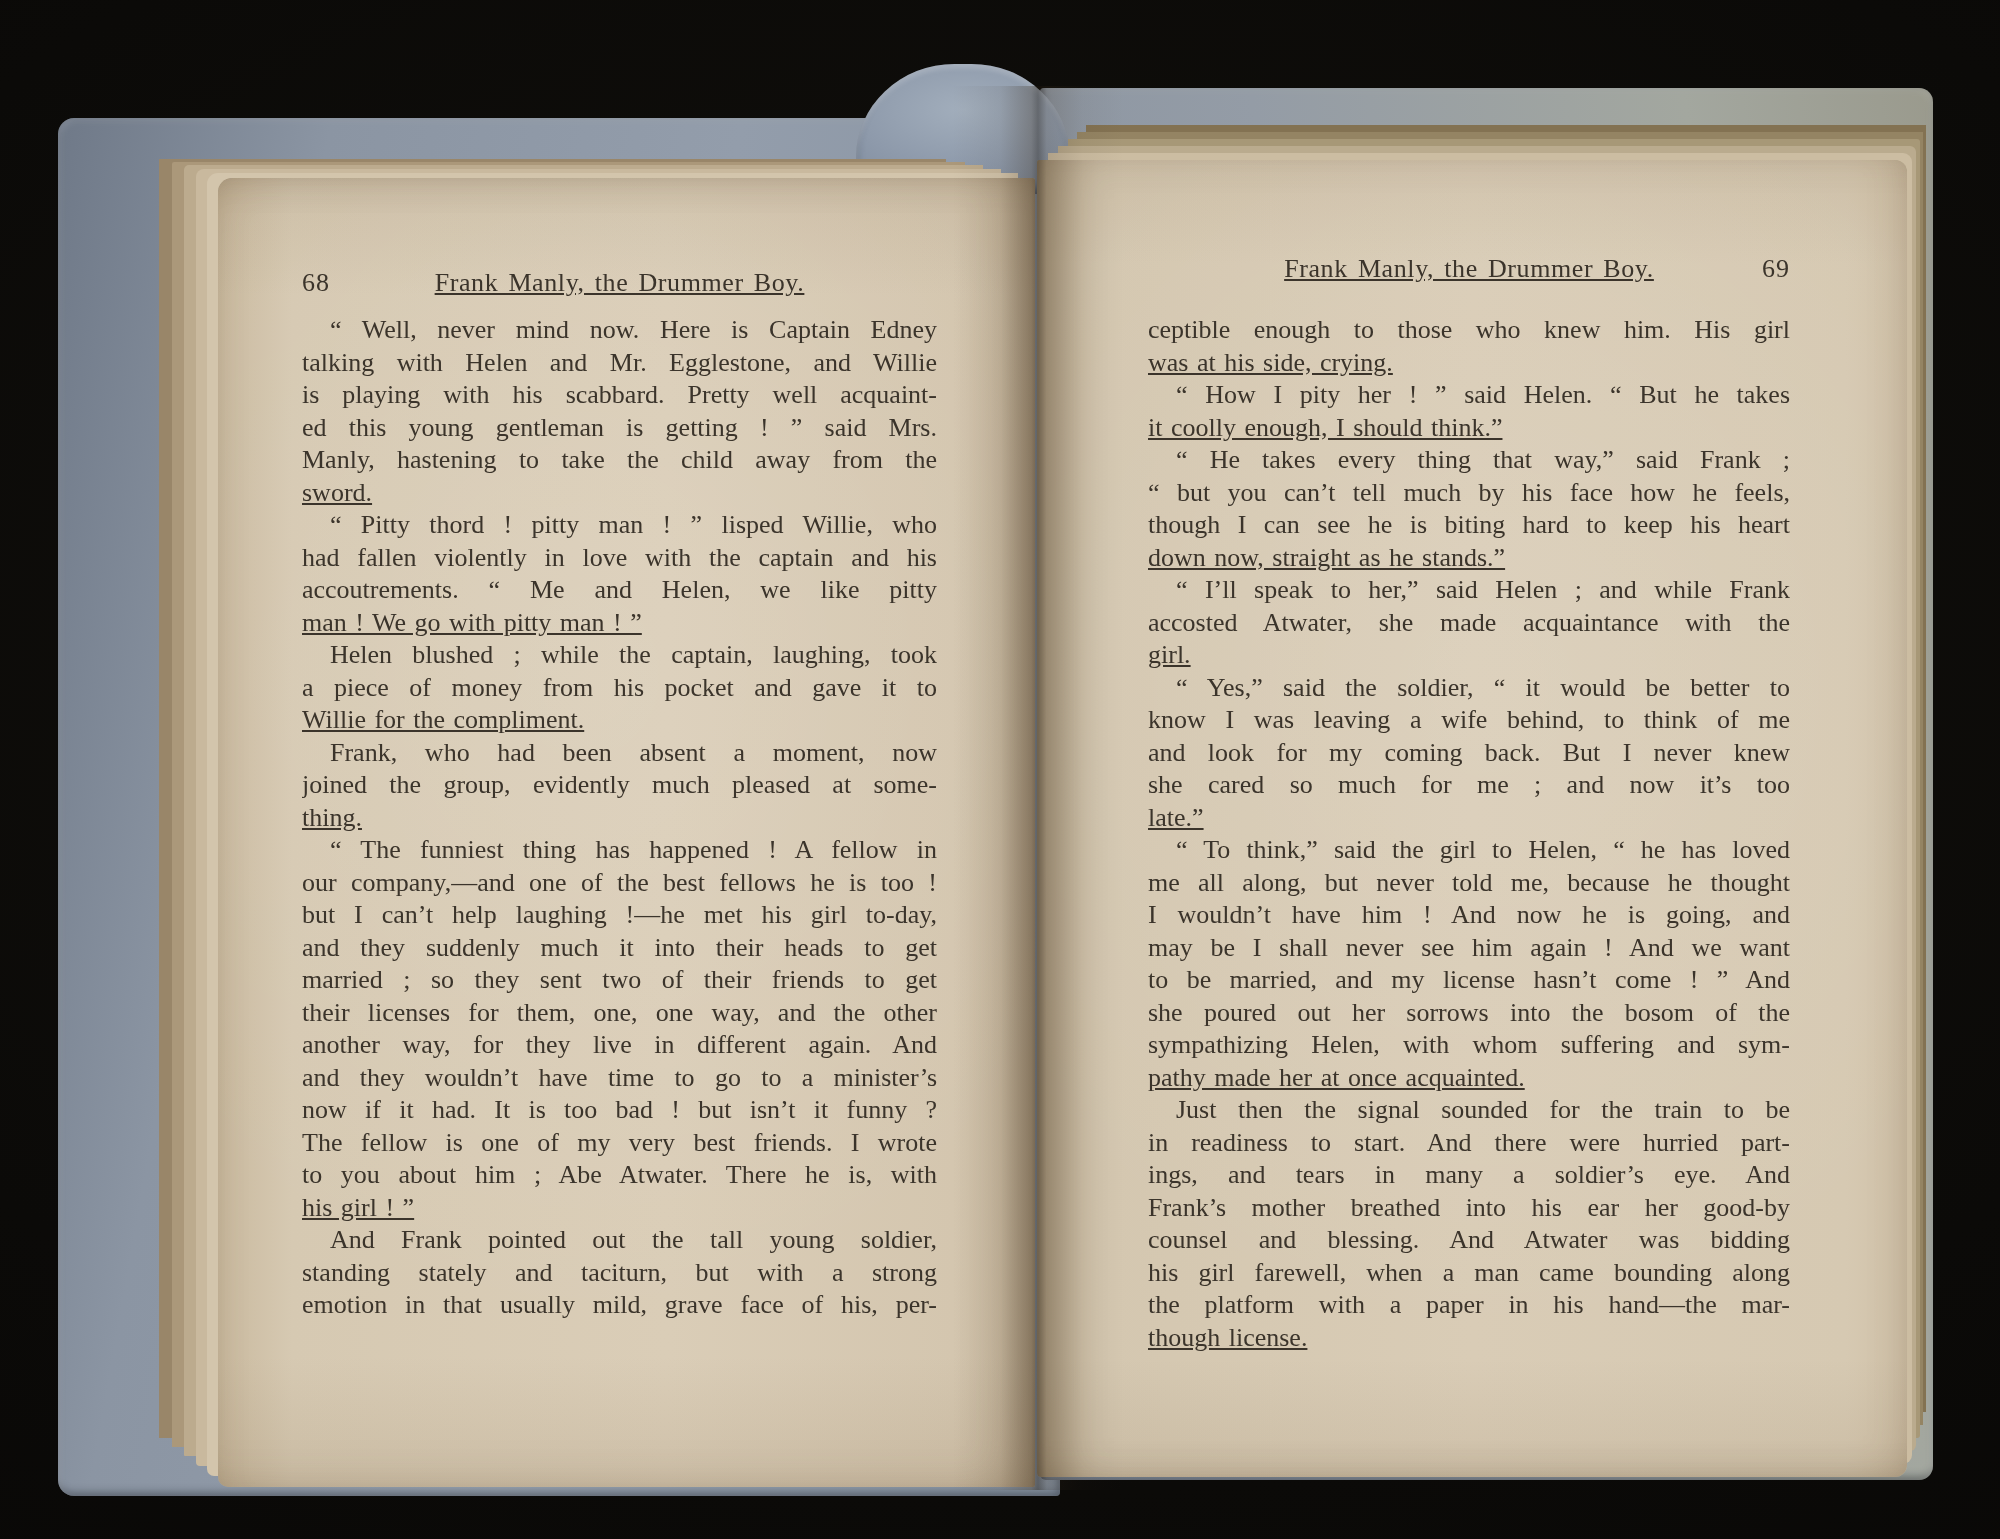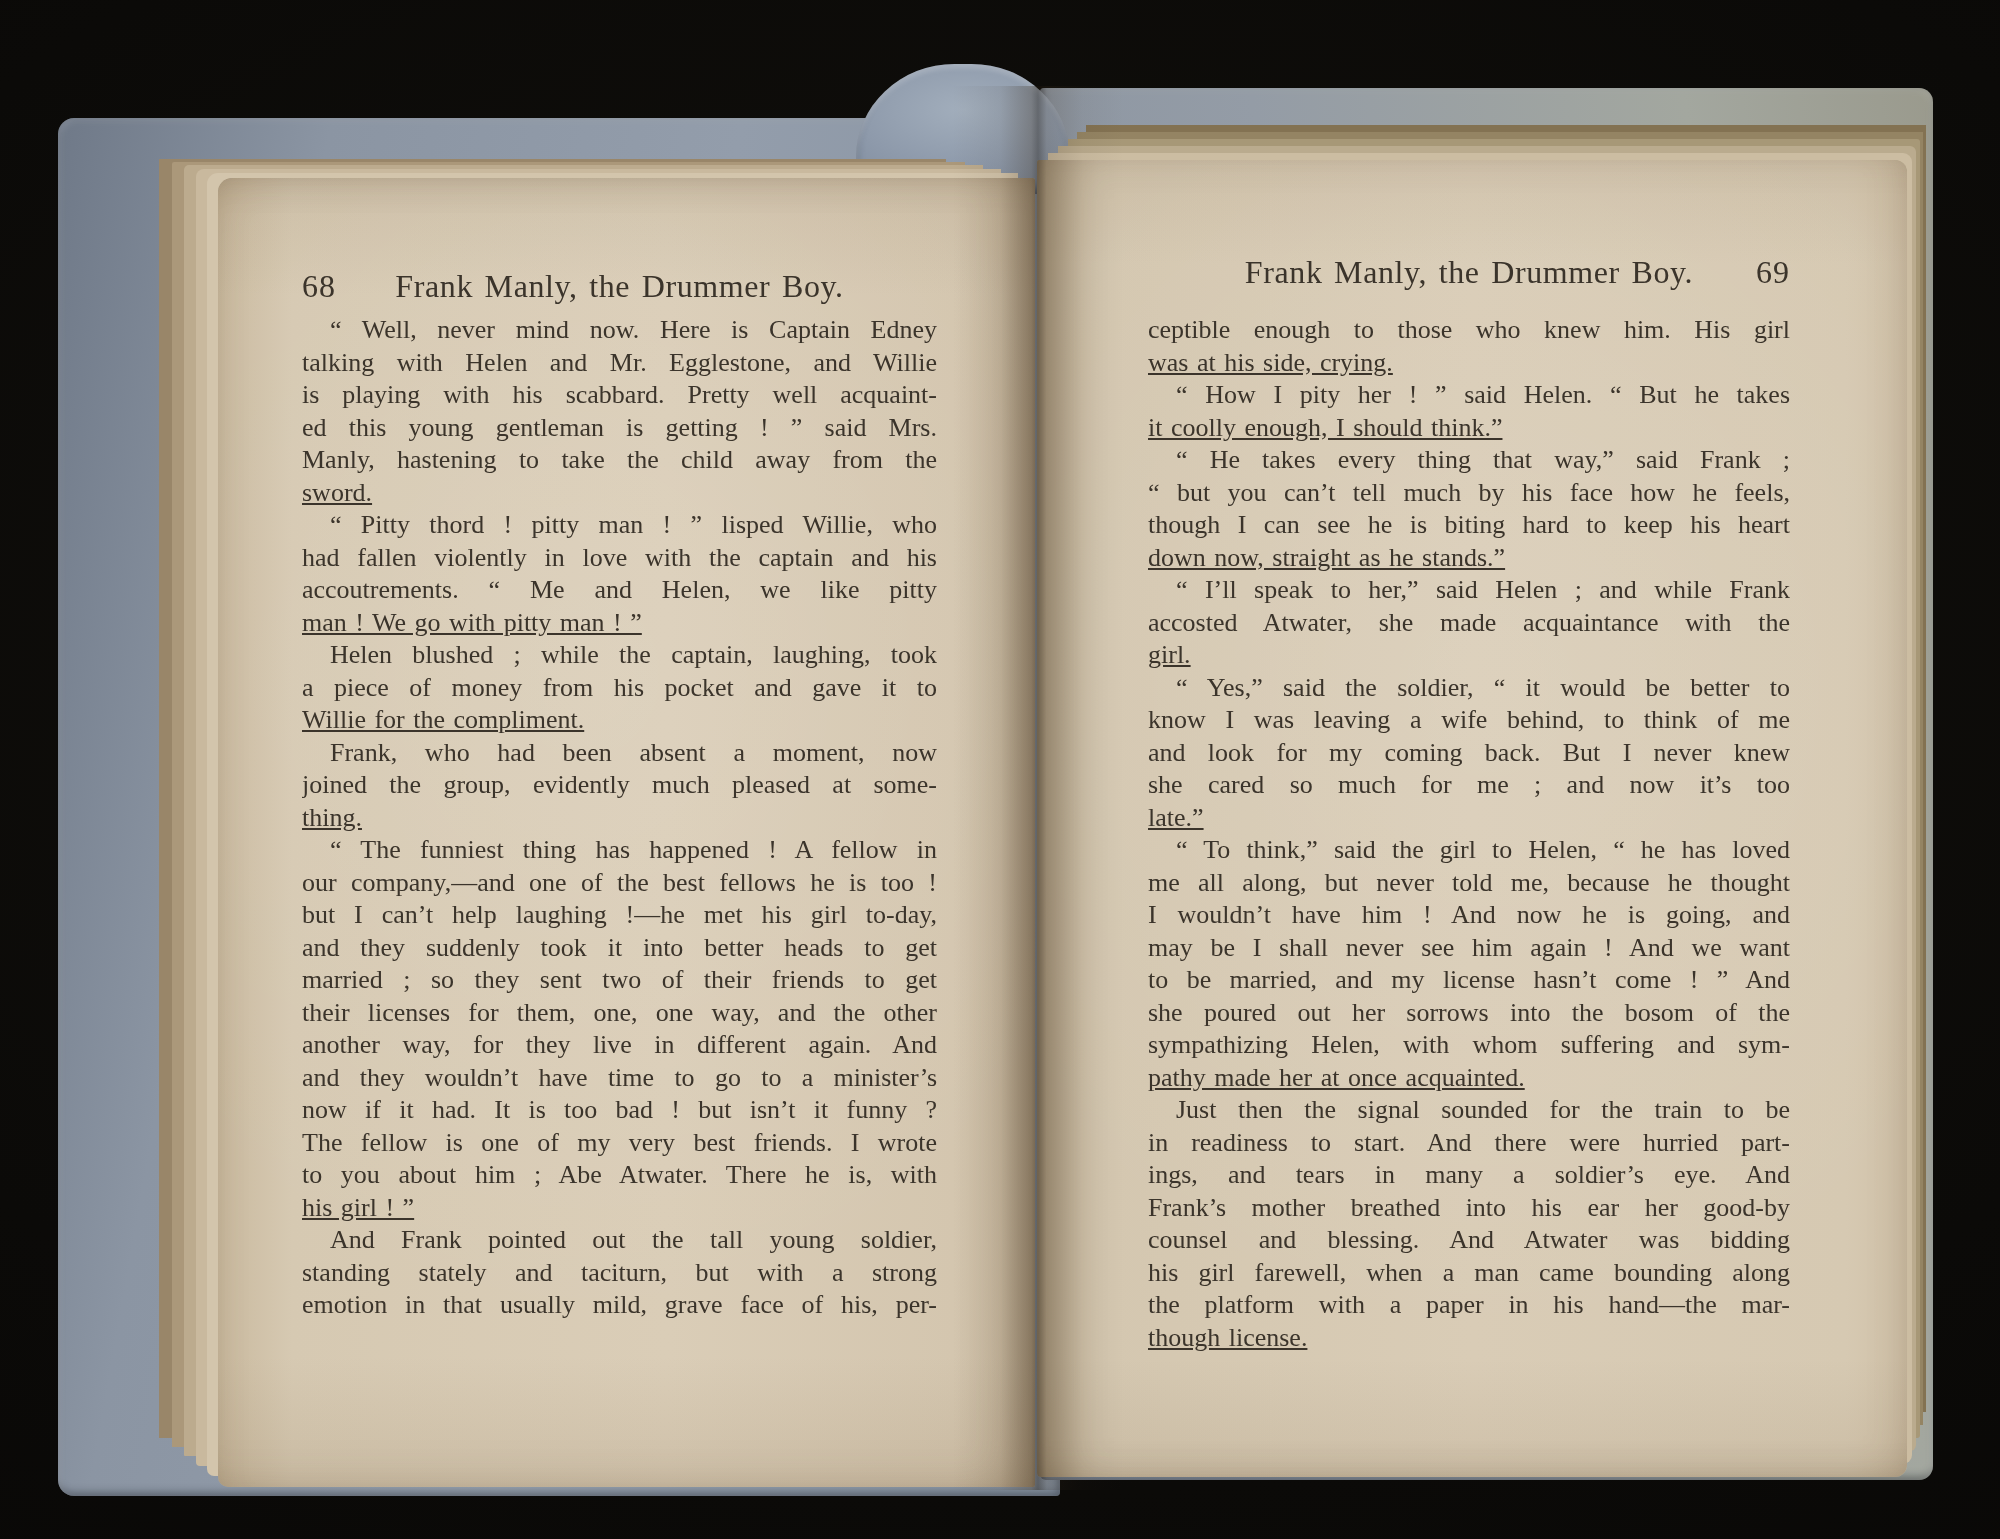--- a/index.html
+++ b/index.html
@@ -72,21 +72,21 @@
       rgba(59,45,28,0) 0%, rgba(59,45,28,.08) 28%, rgba(59,45,28,.30) 46%,
       rgba(28,20,10,.40) 50%, rgba(59,45,28,.20) 55%, rgba(59,45,28,.05) 76%, rgba(59,45,28,0) 100%);
   }
 
   
   .print{position:absolute;color:#3b342b;}
   .page-left  .print{left:84px;top:0;width:635px;}
   .page-right .print{left:111px;top:0;width:642px;}
   .header{
     position:absolute;left:0;right:0;text-align:center;
-    font-size:32px;letter-spacing:.6px;word-spacing:3px;white-space:nowrap;
+    font-size:26px;letter-spacing:.6px;word-spacing:3px;white-space:nowrap;text-decoration:underline;
   }
   .page-left  .header{top:90px;}
   .page-right .header{top:94px;}
   .pagenum{position:absolute;letter-spacing:1px;}
   .pagenum.pn-left{left:0;}
   .pagenum.pn-right{right:0;}
   .pagebody{position:absolute;left:0;right:0;}
   .page-left  .pagebody{top:136px;}
   .page-right .pagebody{top:142px;margin-top:12px;}
   .tl{
@@ -125,21 +125,21 @@
           <div class="tl end">man ! We go with pitty man ! ”</div>
           <div class="tl ind">Helen blushed ; while the captain, laughing, took</div>
           <div class="tl">a piece of money from his pocket and gave it to</div>
           <div class="tl end">Willie for the compliment.</div>
           <div class="tl ind">Frank, who had been absent a moment, now</div>
           <div class="tl">joined the group, evidently much pleased at some-</div>
           <div class="tl end">thing.</div>
           <div class="tl ind">“ The funniest thing has happened ! A fellow in</div>
           <div class="tl">our company,—and one of the best fellows he is too !</div>
           <div class="tl">but I can’t help laughing !—he met his girl to-day,</div>
-          <div class="tl">and they suddenly took it into better heads to get</div>
+          <div class="tl">and they suddenly much it into their heads to get</div>
           <div class="tl">married ; so they sent two of their friends to get</div>
           <div class="tl">their licenses for them, one, one way, and the other</div>
           <div class="tl">another way, for they live in different again. And</div>
           <div class="tl">and they wouldn’t have time to go to a minister’s</div>
           <div class="tl">now if it had. It is too bad ! but isn’t it funny ?</div>
           <div class="tl">The fellow is one of my very best friends. I wrote</div>
           <div class="tl">to you about him ; Abe Atwater. There he is, with</div>
           <div class="tl end">his girl ! ”</div>
           <div class="tl ind">And Frank pointed out the tall young soldier,</div>
           <div class="tl">standing stately and taciturn, but with a strong</div>

